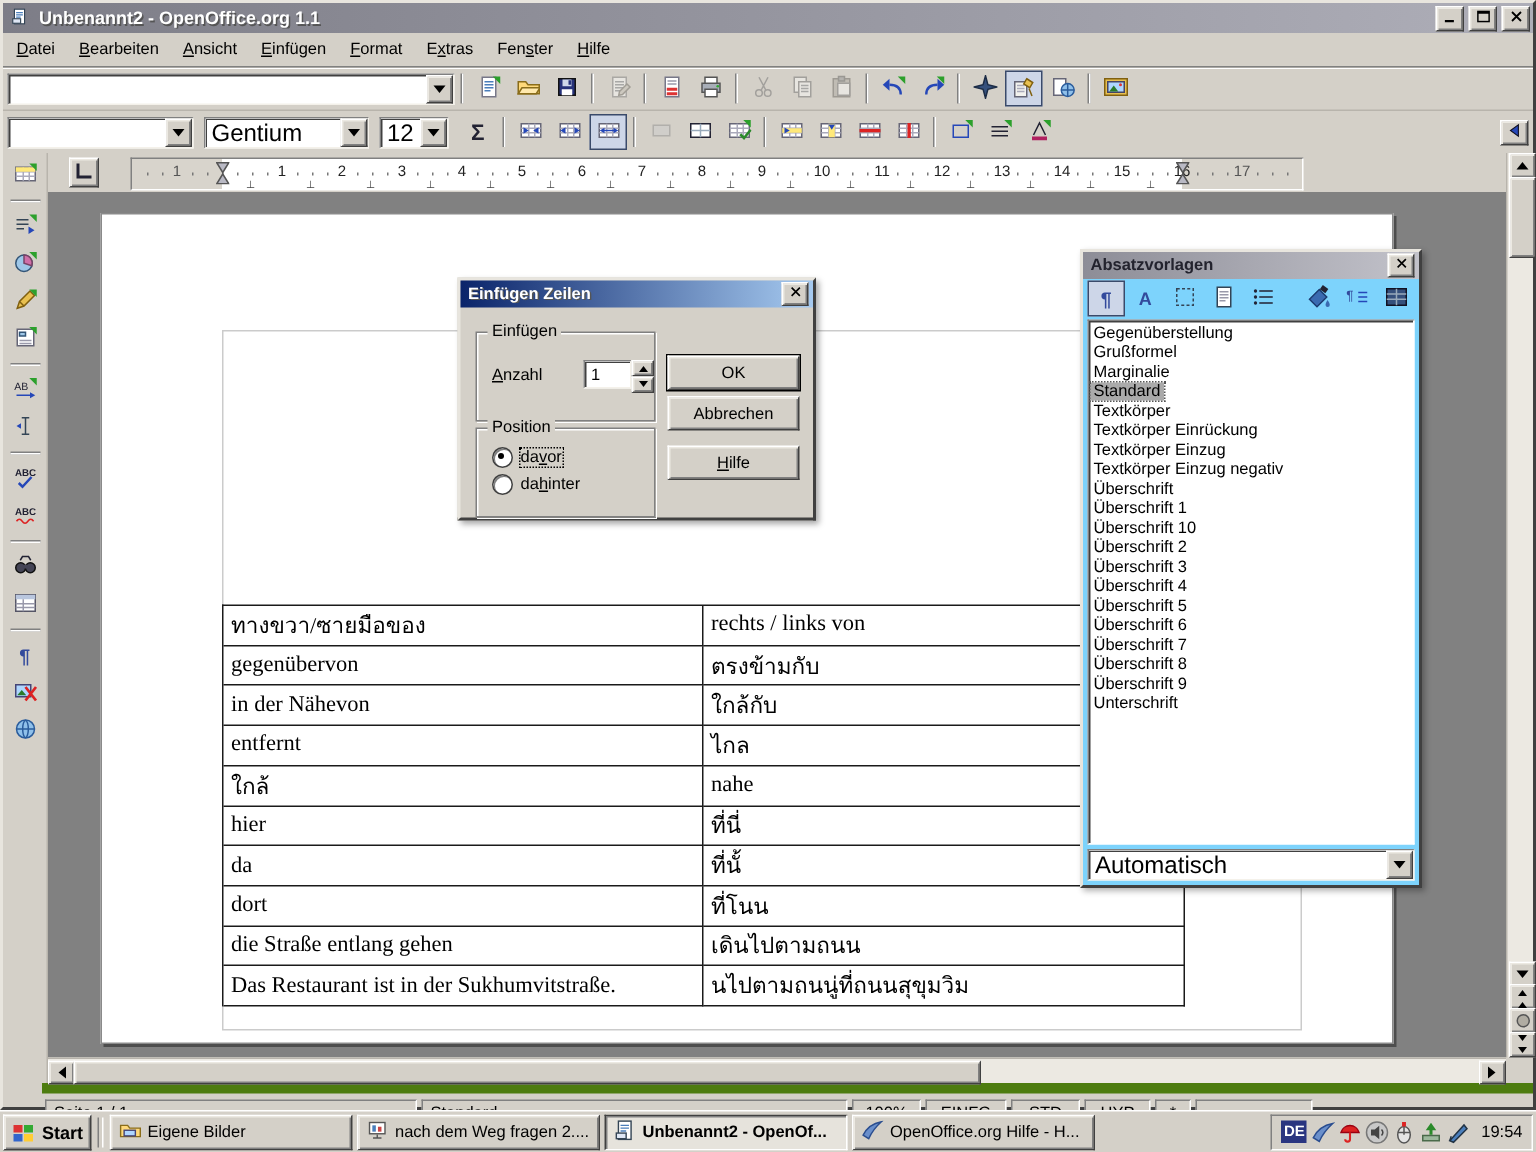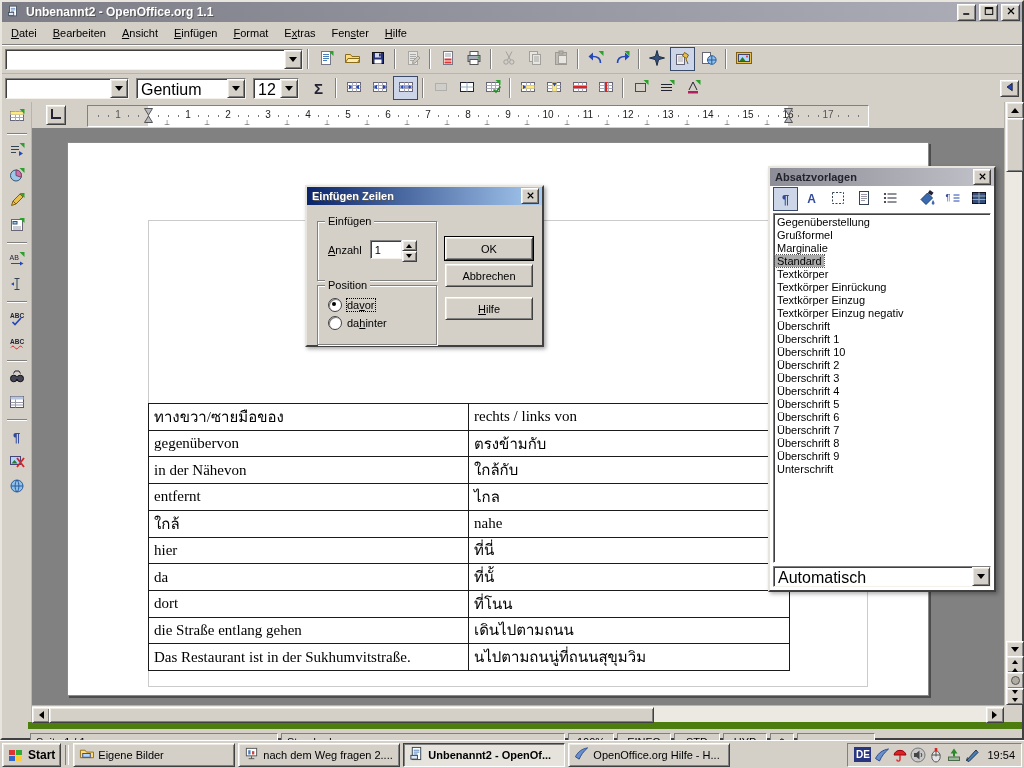--- a/index.html
+++ b/index.html
@@ -98,40 +98,40 @@
   .dtitle{height:18px;display:flex;align-items:center;padding:0 3px;
           background:linear-gradient(90deg,#0a246a,#a6caf0);}
   .dtitle .ttext{font-size:11px;}
   .dclose{width:16px;height:14px;display:inline-flex;align-items:center;justify-content:center;}
   .dclose svg{width:11px;height:11px;}
   .dbody{position:relative;height:134px;}
   .grp{position:absolute;padding-top:8px;}
   .grp .glabel{position:absolute;top:-7px;left:7px;background:#d4d0c8;padding:0 3px;}
   .g1{left:10px;top:16px;width:118px;height:50px;}
   .g2{left:10px;top:80px;width:118px;height:50px;}
-  .anzrow{display:flex;align-items:center;gap:8px;padding:10px 0 0 10px;}
+  .anzrow{display:flex;align-items:center;gap:8px;padding:10px 0 0 10px;justify-content:space-between;}
   .spin{display:flex;height:19px;}
   .spinfield{width:26px;display:flex;align-items:center;padding-left:4px;background:#fff;
              border:1px solid;border-color:#808080 #f4f1ea #f4f1ea #808080;box-shadow:inset 1px 1px 0 #404040;}
   .spincol{width:15px;display:flex;flex-direction:column;}
   .spbtn{flex:1;display:flex;align-items:center;justify-content:center;}
   .spbtn .t{width:0;height:0;border:3px solid transparent;}
   .spbtn .u{border-bottom:4px solid #000;margin-bottom:2px;}
   .spbtn .d{border-top:4px solid #000;margin-top:2px;}
   .radiorow{display:flex;align-items:center;gap:5px;padding:4px 0 0 10px;}
   .radio{width:12px;height:12px;border-radius:50%;background:#fff;border:1px solid #404040;
          box-shadow:inset 1px 1px 0 #808080, inset -1px -1px 1px #fff;position:relative;flex:none;}
   .radio.checked::after{content:"";position:absolute;left:3px;top:3px;width:4px;height:4px;border-radius:50%;background:#000;}
   .rlabel.focused{outline:1px dotted #000;}
   .btncol .btn{position:absolute;left:138px;width:86px;height:21px;display:flex;align-items:center;justify-content:center;}
   .btn-ok{top:32px;box-shadow:inset 1px 1px 0 #ece9e2, inset -1px -1px 0 #808080,0 0 0 1px #000;}
   .btn-cancel{top:59px;}
   .btn-help{top:92px;}
   
-  .stylist{position:absolute;left:768px;top:166px;width:224px;height:422px;z-index:40;background:#ffffff;
+  .stylist{position:absolute;left:720px;top:166px;width:224px;height:422px;z-index:40;background:#7dd3fc;
            border:2px solid;border-color:#e8e5de #404040 #404040 #e8e5de;box-shadow:2px 2px 4px rgba(0,0,0,.3);
            display:flex;flex-direction:column;}
   .stitle{height:18px;display:flex;align-items:center;padding:0 3px;flex:none;
           background:linear-gradient(90deg,#8d8d97,#c2c2ca);}
   .stitle .ttext{color:#23232e;text-shadow:none;font-size:11px;}
   .stoolbar{height:26px;display:flex;align-items:center;padding:0 3px;gap:1px;flex:none;}
   .stoolbar .sp{margin-left:auto;display:flex;gap:1px;}
   .slist{flex:1;margin:1px 3px;overflow:hidden;padding:2px 1px;}
   .sitem{font-size:11px;line-height:13px;white-space:nowrap;}
   .sitem .lbl{padding:0 2px;}

